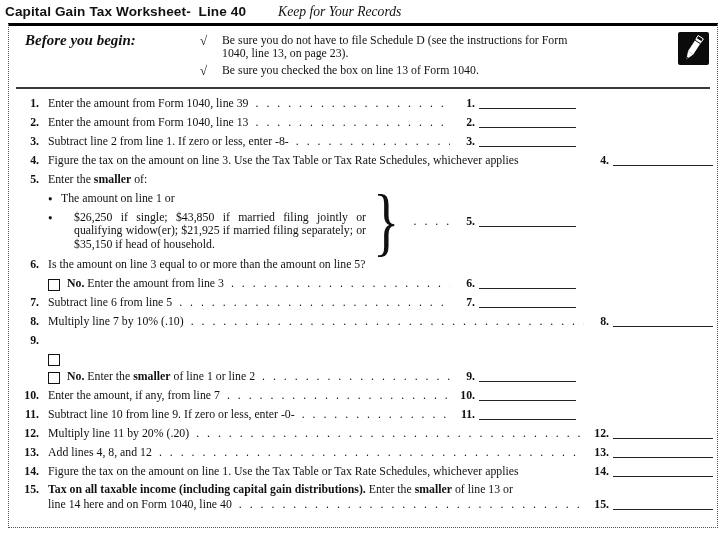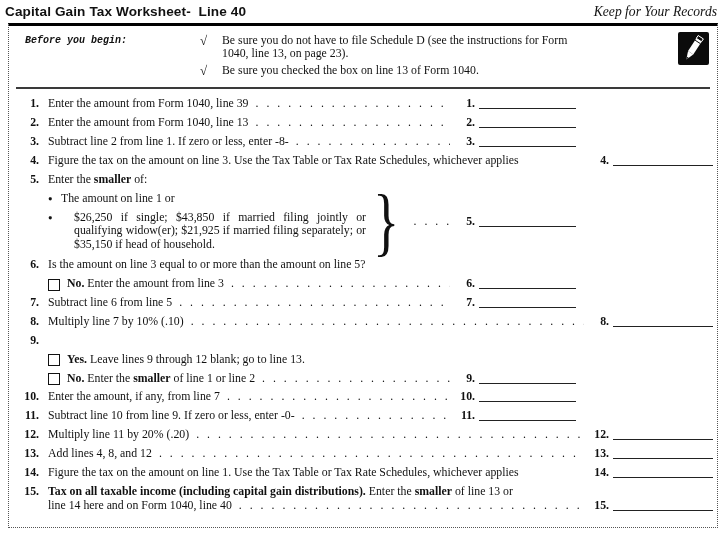--- a/index.html
+++ b/index.html
@@ -2,32 +2,32 @@
 <html><head>
 <meta charset="utf-8">
 <style>
   html,body{margin:0;padding:0;background:#fff;}
   body{
     width:725px;height:536px;position:relative;color:#111;
     font-family:"Liberation Serif", serif;font-size:11.8px;line-height:13.5px;
     -webkit-font-smoothing:antialiased;
   }
   
-  .pagehead{display:flex;justify-content:space-between;align-items:baseline;padding:5px 8px 0 5px;}
+  .pagehead{display:flex;justify-content:flex-start;align-items:baseline;padding:5px 8px 0 5px;}
   .title{font-family:"Liberation Sans", sans-serif;font-weight:bold;font-size:13.6px;white-space:pre;letter-spacing:.1px;}
   .keep{font-style:italic;font-size:13.6px;margin-left:32px;}
   
   .box{
     position:relative;margin:4px 7px 0 8px;box-sizing:border-box;height:505px;
     border:1.4px dotted #555;border-top:3px solid #000;
     padding:5px 4px 4px 4px;
   }
   
   .begin{display:flex;position:relative;padding:3px 2px 0 12px;}
-  .begin-label{font-family:Liberation Mono, monospace;font-weight:bold;font-style:italic;font-size:10px;width:175px;flex:none;}
+  .begin-label{font-family:Liberation Serif, serif;font-weight:bold;font-style:italic;font-size:15px;width:175px;flex:none;}
   .begin-items{width:392px;}
   .begin-item{display:flex;margin-bottom:3px;}
   .check{width:22px;flex:none;font-size:13px;}
   .pencil{position:absolute;right:4px;top:1px;width:31px;height:33px;}
   .rule{border-top:2px solid #3a3a3a;margin:7px 3px 8px 3px;}
   
   .row{display:flex;align-items:baseline;margin:0 0 5.4px 0;}
   .num{width:26px;flex:none;text-align:right;font-weight:bold;padding-right:9px;}
   .text{white-space:nowrap;}
   .bd{font-weight:bold;}
@@ -190,21 +190,20 @@
       <span class="anum">8.</span>
       <span class="blank blank-r"></span>
     </span>
   </div>
 
   <div class="row">
     <span class="num">9.</span>
   </div>
   <div class="row sub">
     <span class="cb"></span>
-    <span class="text"><span class="bd">Yes.</span><span> Leave lines 9 through 12 blank; go to line 13.</span></span>
   </div>
   <div class="row sub">
     <span class="cb"></span>
     <span class="text"><span class="bd">No.</span><span> Enter the </span><span class="bd">smaller</span><span> of line 1 or line 2</span></span>
     <span class="dots"></span>
     <span class="ans">
       <span class="anum">9.</span>
       <span class="blank"></span>
     </span>
     <span class="sp-mid"></span>

